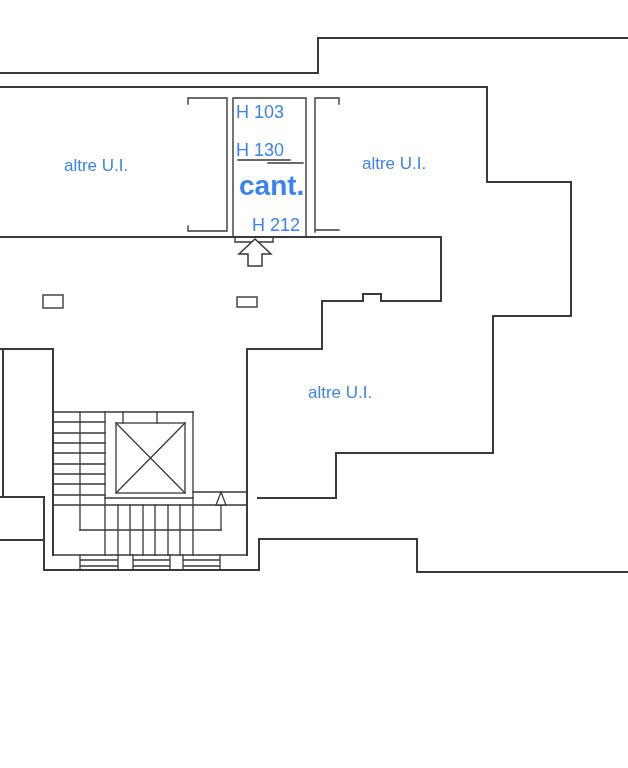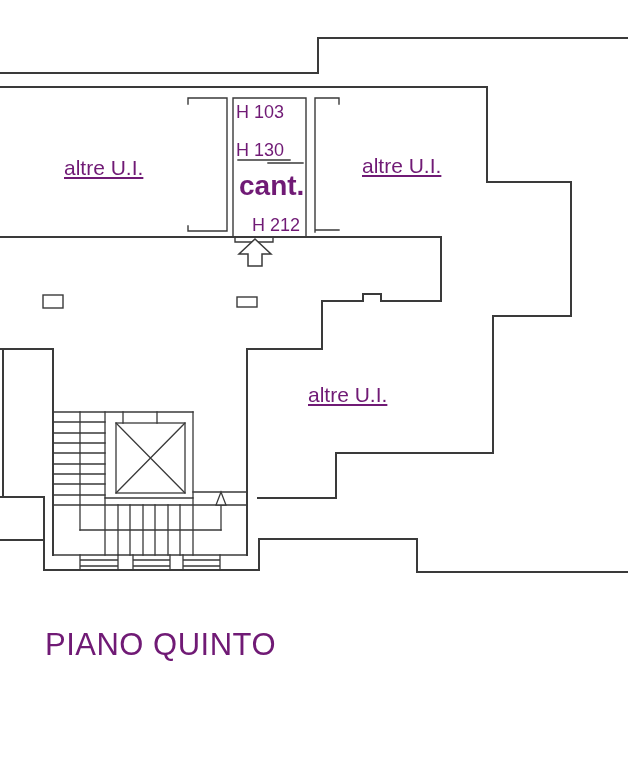--- a/index.html
+++ b/index.html
@@ -6,25 +6,25 @@
   #stage{
     position:relative;
     width:628px;height:768px;
     background:#ffffff;
     font-family:"Liberation Sans", sans-serif;
     overflow:hidden;
   }
   #plan-svg{position:absolute;left:0;top:0;}
   .lbl{
     position:absolute;
-    color:#701a75;
+    color:#3b82f6;
     white-space:nowrap;
     line-height:1;
   }
-  .unit{font-size:21px;text-decoration:underline;}
+  .unit{font-size:17px;}
   .h-note{font-size:18px;}
   .cant{font-size:28px;font-weight:bold;}
   .title{font-size:31px;letter-spacing:0.5px;}
 </style>
 </head>
 <body>
 
 <div id="stage">
 
   <svg id="plan-svg" width="628" height="768" viewBox="0 0 628 768">
@@ -94,14 +94,13 @@
 
   <div class="lbl unit" style="left:64px;top:157px">altre U.I.</div>
   <div class="lbl unit" style="left:362px;top:155px">altre U.I.</div>
   <div class="lbl unit" style="left:308px;top:384px">altre U.I.</div>
 
   <div class="lbl h-note" style="left:236px;top:103px">H 103</div>
   <div class="lbl h-note" style="left:236px;top:141px">H 130</div>
   <div class="lbl cant" style="left:239px;top:172px">cant.</div>
   <div class="lbl h-note" style="left:252px;top:216px">H 212</div>
 
-  <div class="lbl title" style="left:45px;top:629px">PIANO QUINTO</div>
 </div>
 
 </body></html>

